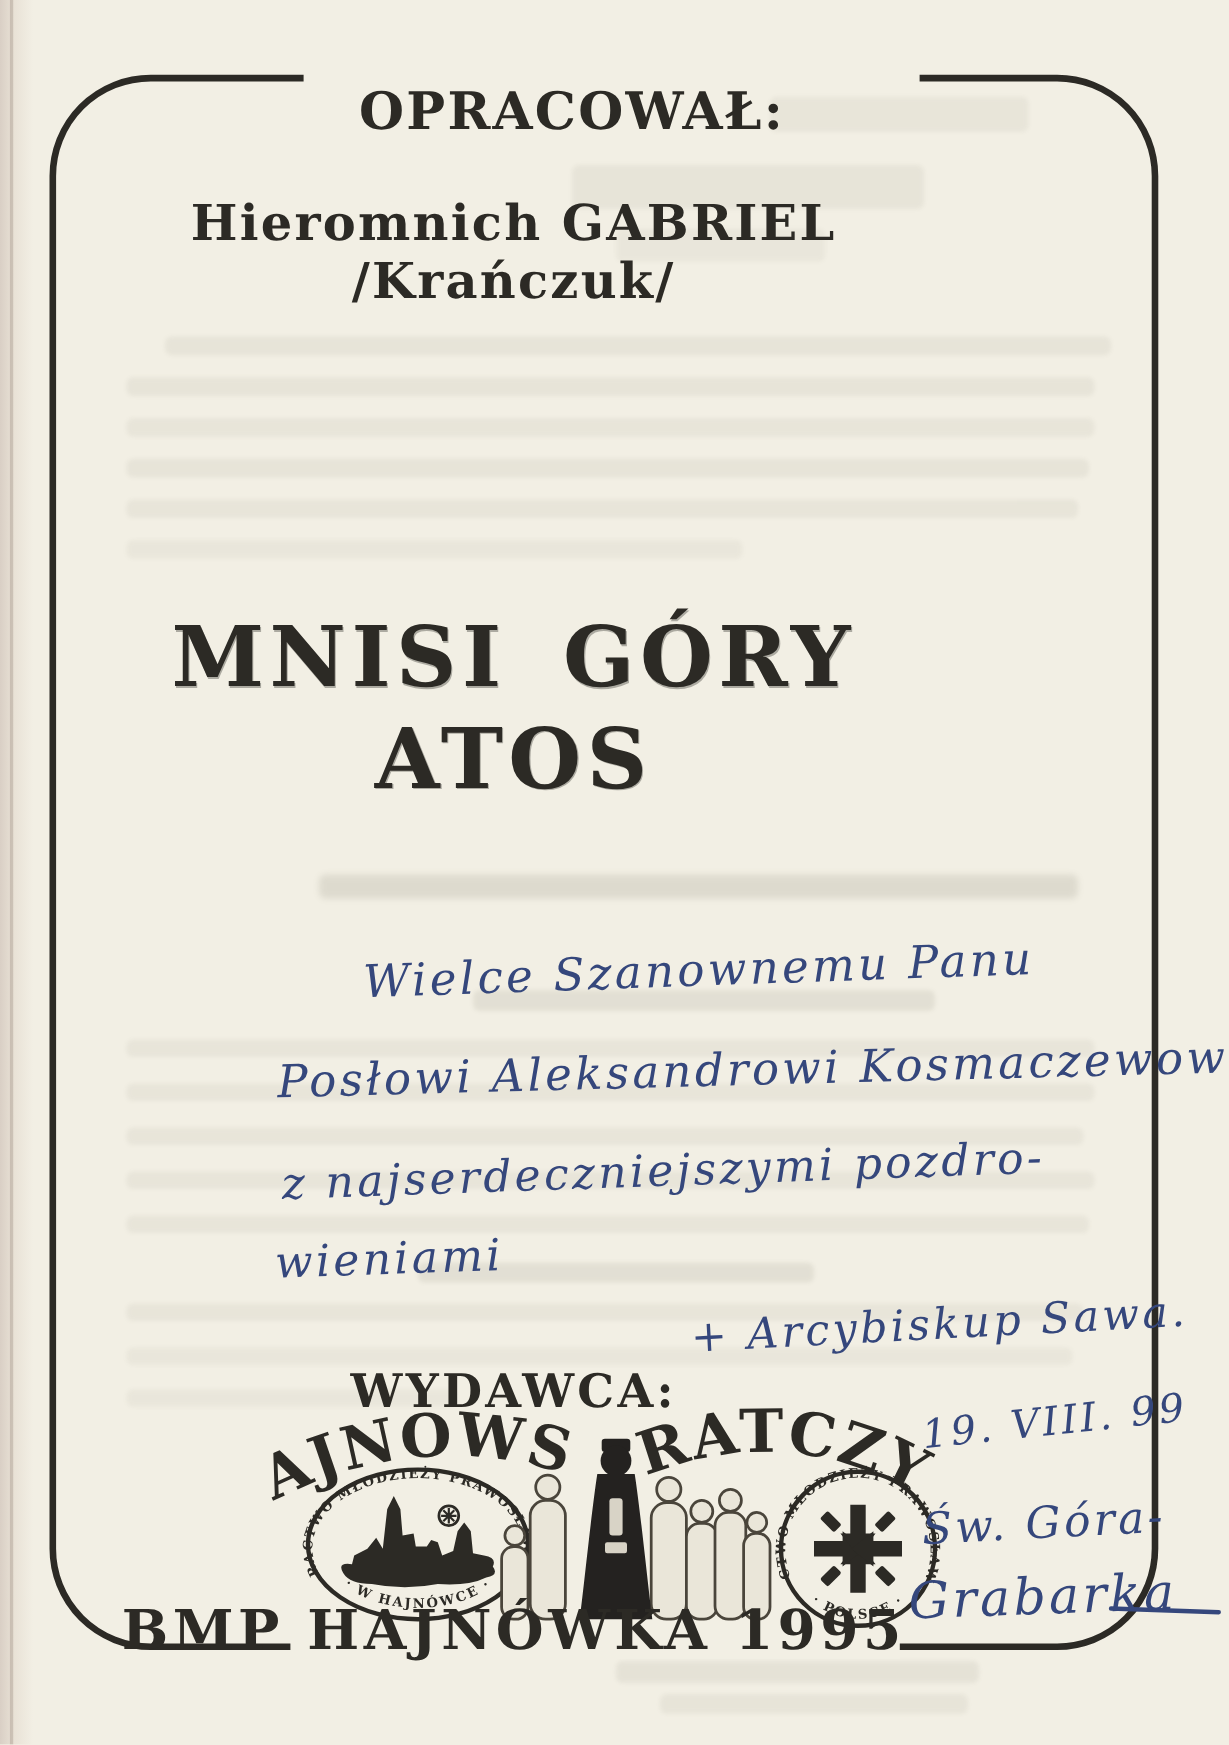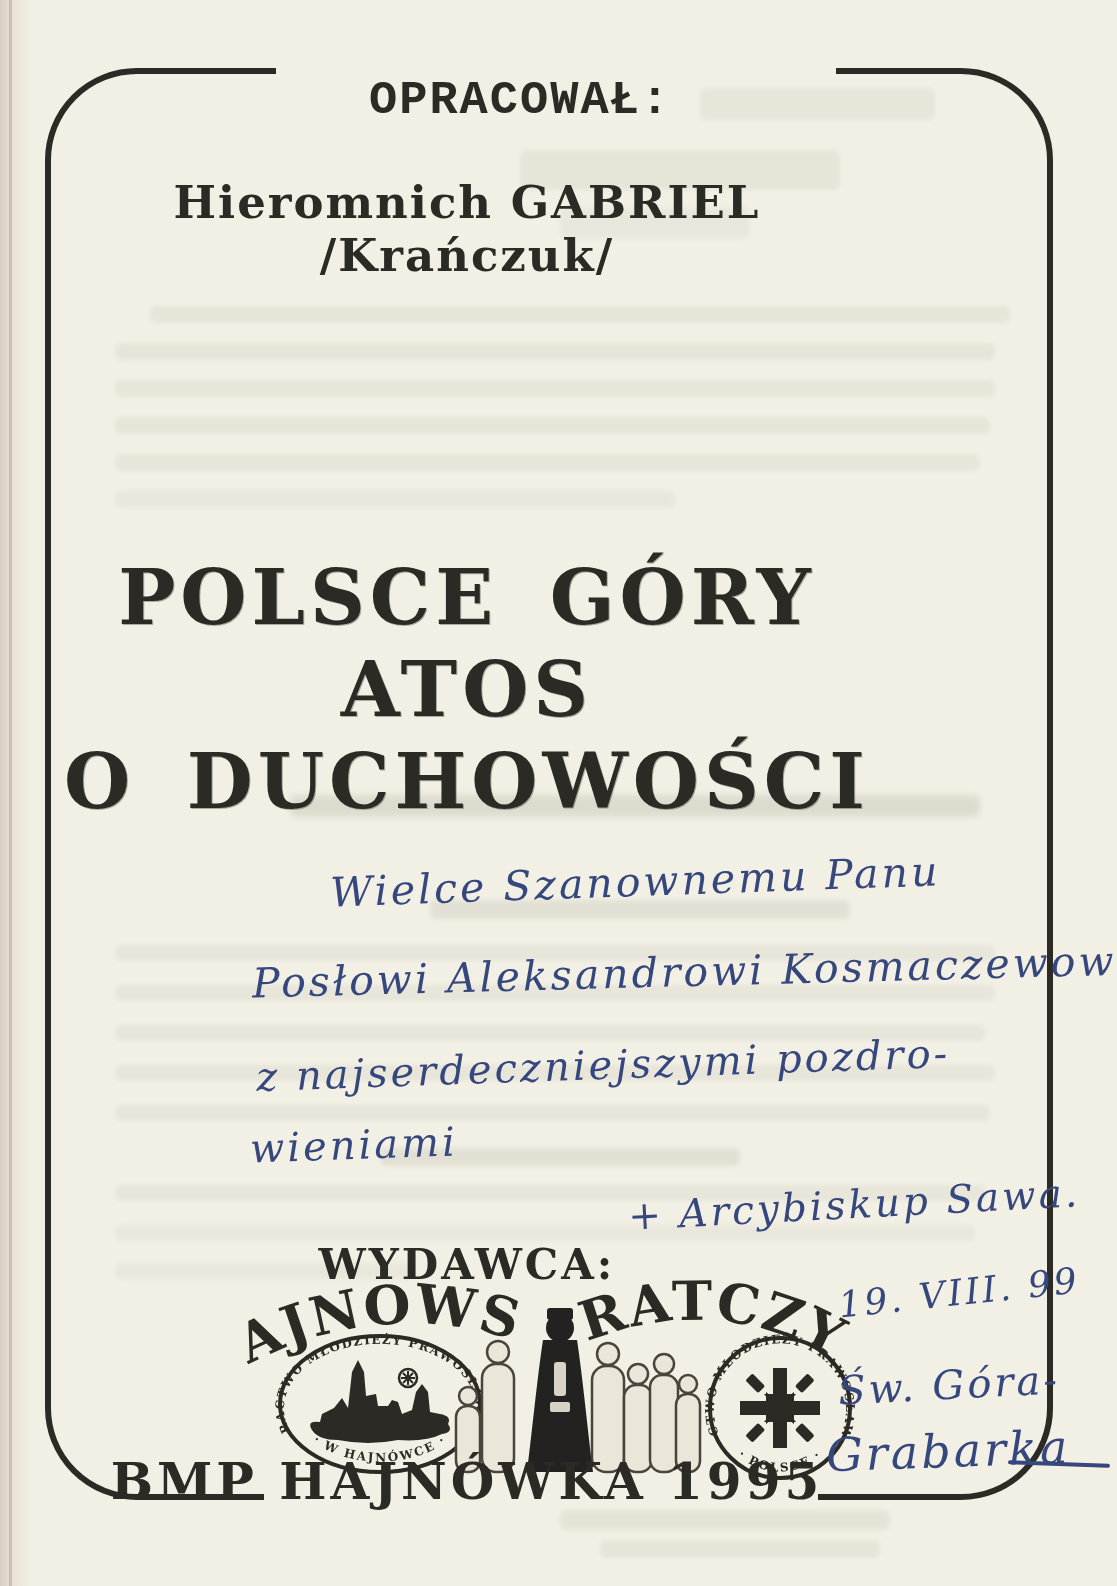--- a/index.html
+++ b/index.html
@@ -10,21 +10,21 @@
   .page-edge{left:0;top:0;width:30px;height:1586px;
     background:linear-gradient(90deg,#d9cfc5 0%,#e8e1d5 40%,rgba(242,239,228,0) 100%);}
   .page-edge-line{left:9px;top:0;width:3px;height:1586px;background:rgba(120,100,88,.25);}
   
   .frame{left:45px;top:68px;width:1008px;height:1432px;border:6px solid #2c2a25;
          border-radius:92px;box-sizing:border-box;}
   .gapmask{background:#f2efe4;}
   
   .print{color:#2c2a25;font-weight:bold;}
   .center{left:45px;width:844px;text-align:center;}
-  .prepared{top:74px;font-size:47px;letter-spacing:2px;font-family:Liberation Mono, monospace;}
+  .prepared{top:74px;font-size:47px;letter-spacing:2px;}
   .author{top:176px;font-size:45px;letter-spacing:2px;}
   .title{top:552px;font-size:76px;line-height:92px;letter-spacing:5px;word-spacing:20px;
          text-shadow:1px 1px 0 rgba(44,42,37,.35);}
   .wydawca{top:1240px;font-size:42px;letter-spacing:3px;}
   .imprint{top:1452px;font-size:50px;letter-spacing:4px;}
   
   .bl{background:#6d6a58;border-radius:6px;filter:blur(2px);}
   
   .hw{color:#35477c;font-style:italic;letter-spacing:3px;white-space:nowrap;}
   .tail{background:#35477c;border-radius:2px;}
@@ -62,22 +62,21 @@
 </div>
 
 <div class="abs frame"></div>
 <div class="abs gapmask" style="left:276px;top:60px;width:560px;height:20px;"></div>
 <div class="abs gapmask" style="left:264px;top:1488px;width:554px;height:20px;"></div>
 
 <div class="abs center print prepared" style="left:12px;width:1016px;">OPRACOWAŁ:</div>
 <div class="abs center print author">Hieromnich GABRIEL /Krańczuk/</div>
 
 <div class="abs center print title">
-  <div>POLSCE GÓRY ATOS</div>
-  <div>O DUCHOWOŚCI</div>
+  <div>MNISI GÓRY ATOS</div>
 </div>
 
 <div class="abs center print wydawca">WYDAWCA:</div>
 
 <svg class="abs" style="left:240px;top:1276px;" width="800" height="212" viewBox="0 0 800 212">
   <defs>
     <path id="arc1" d="M 14 86 Q 150 18 292 70"></path>
     <path id="arc2" d="M 342 68 Q 475 12 600 86"></path>
     <path id="ovTop" d="M -90 26 A 96 64 0 1 1 90 26"></path>
     <path id="ovBot" d="M -66 38 A 88 58 0 0 0 66 38"></path>

